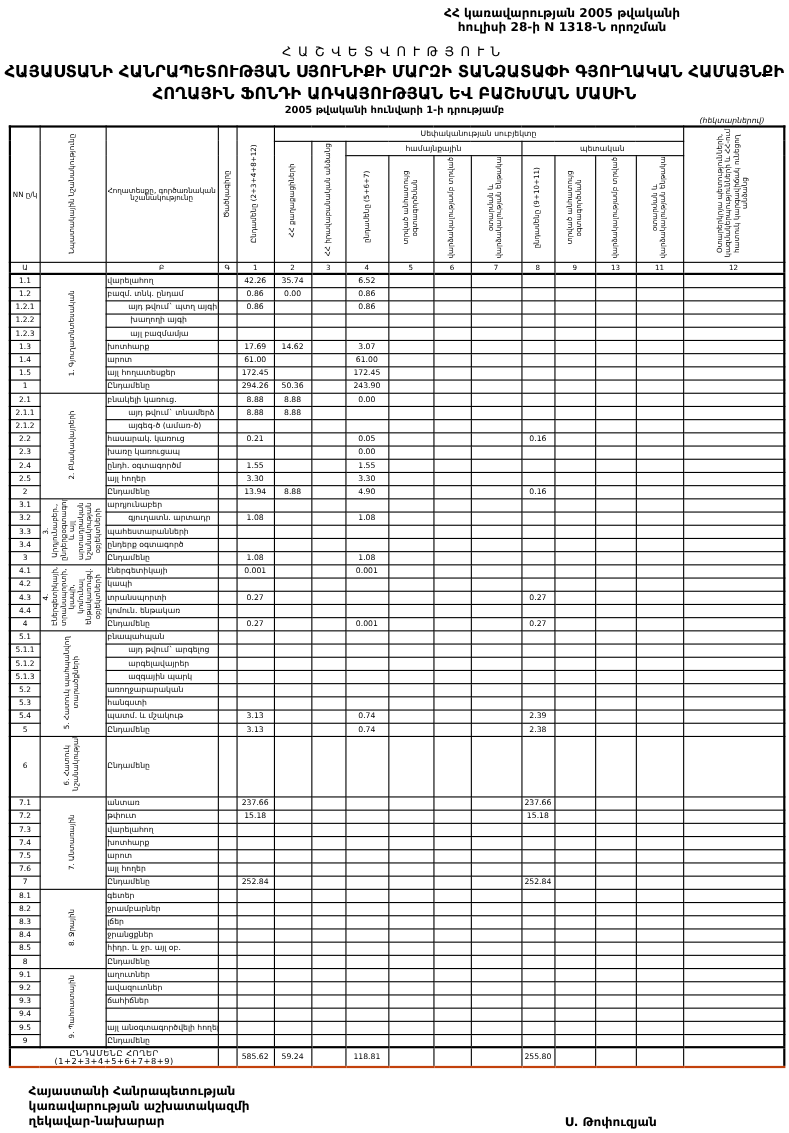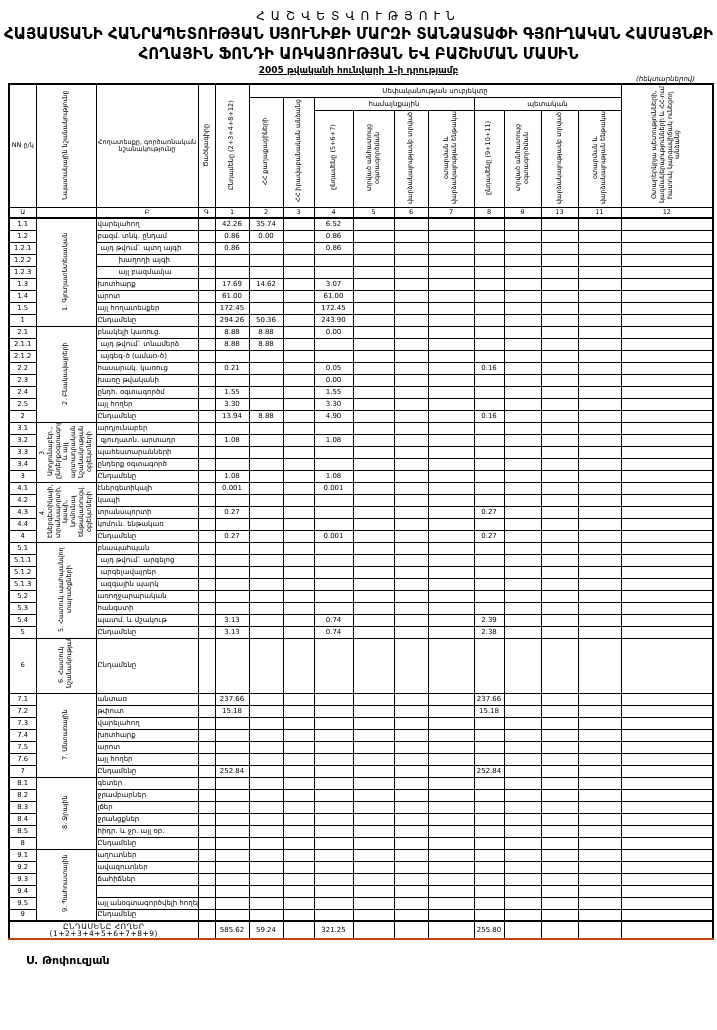--- a/index.html
+++ b/index.html
@@ -4,21 +4,21 @@
 <style>
   html,body{margin:0;padding:0;}
   body{
     width:717px;height:1030px;overflow:hidden;background:#fff;color:#000;
     font-family:"DejaVu Sans",sans-serif;-webkit-font-smoothing:none;
   }
   .appendix{margin:5px 6px 0 auto;width:400px;text-align:center;font-weight:bold;
     font-size:11px;line-height:1.2;}
   .doc-title{text-align:center;font-weight:normal;font-size:12px;letter-spacing:6px;margin-top:9px;}
   .doc-sub1,.doc-sub2{text-align:center;font-weight:bold;font-size:15px;margin-top:2px;}
-  .doc-sub3{text-align:center;font-weight:bold;font-size:9px;margin-top:2px;text-decoration:underline;}
+  .doc-sub3{text-align:center;font-weight:bold;font-size:9px;margin-top:2px;}
   .units-note{text-align:right;font-style:italic;font-size:7px;margin:0 22px -2px 0;}
 
   table.land{border-collapse:collapse;table-layout:fixed;width:704px;margin:2px 0 0 8px;
     border:2px solid #000;}
   table.land th,table.land td{border:1px solid #000;padding:0 1px;overflow:hidden;
     font-weight:normal;vertical-align:middle;}
   tr.hr1{height:13px;} tr.hr2{height:13px;padding-left:12px;} tr.hr3{height:97px;} tr.idx{height:11px;}
   .hcell{font-size:6.5px;text-align:center;line-height:1.1;}
   .band{font-size:7px;text-align:center;margin-top:36px;}
   .vtext{writing-mode:vertical-rl;transform:rotate(180deg);display:inline-block;
@@ -26,37 +26,39 @@
   .vh3 .vtext{height:93px;}
   .vh23 .vtext{height:106px;}
   .vh13 .vtext{height:118px;}
   tr.idx th{font-size:6.5px;text-align:center;border-bottom:2px solid #000;}
 
   tbody tr{height:12px;}
   tbody tr.tall{height:55px;}
   tbody td{font-size:7px;line-height:1;}
   td.num{text-align:center;font-size:6.8px;}
   td.label{text-align:left;padding-left:2px;white-space:nowrap;}
-  td.label.ind1{padding-left:4px;}
+  td.label.ind1{padding-left:20px;}
   td.label.ind2{padding-left:22px;}
   td.val{text-align:center;}
   td.section{text-align:center;}
   tr.total-row td.label{font-size:7px;}
   tr.grand td{border-top:2px solid #000;border-bottom:2px solid #c2410c;height:16px;}
   td.grand-label{font-size:7.5px;text-align:center;letter-spacing:.5px;}
 
   .footer{display:flex;justify-content:space-between;align-items:flex-end;
     margin:14px 120px 0 26px;}
   .footer-left{font-weight:bold;font-size:11px;line-height:1.25;}
   .signature{font-weight:bold;font-size:11px;}
 </style>
 </head>
 <body>
 
 <div class="appendix">
+  <div>ՀՀ կառավարության 2005 թվականի</div>
+  <div>հուլիսի 28-ի N 1318-Ն որոշման</div>
 </div>
 
 <div class="doc-title">ՀԱՇՎԵՏՎՈՒԹՅՈՒՆ</div>
 <div class="doc-sub1">ՀԱՅԱՍՏԱՆԻ ՀԱՆՐԱՊԵՏՈՒԹՅԱՆ ՍՅՈՒՆԻՔԻ ՄԱՐԶԻ ՏԱՆՁԱՏԱՓԻ ԳՅՈՒՂԱԿԱՆ ՀԱՄԱՅՆՔԻ</div>
 <div class="doc-sub2">ՀՈՂԱՅԻՆ ՖՈՆԴԻ ԱՌԿԱՅՈՒԹՅԱՆ ԵՎ ԲԱՇԽՄԱՆ ՄԱՍԻՆ</div>
 <div class="doc-sub3">2005 թվականի հունվարի 1-ի դրությամբ</div>
 <div class="units-note">(հեկտարներով)</div>
 
 <table class="land">
   <colgroup>
@@ -341,21 +343,21 @@
         <td class="val"></td>
         <td class="val"></td>
         <td class="val">0.16</td>
         <td class="val"></td>
         <td class="val"></td>
         <td class="val"></td>
         <td class="val"></td>
       </tr>
       <tr>
         <td class="num">2.3</td>
-        <td class="label">խառը թվականի</td>
+        <td class="label">խառը կառուցապ</td>
         <td class="val"></td>
         <td class="val"></td>
         <td class="val"></td>
         <td class="val"></td>
         <td class="val">0.00</td>
         <td class="val"></td>
         <td class="val"></td>
         <td class="val"></td>
         <td class="val"></td>
         <td class="val"></td>
@@ -1066,28 +1068,33 @@
         <td class="val"></td>
         <td class="val"></td>
         <td class="val"></td>
       </tr>
       <tr class="grand">
         <td class="grand-label" colspan="3">ԸՆԴԱՄԵՆԸ ՀՈՂԵՐ (1+2+3+4+5+6+7+8+9)</td>
         <td class="val"></td>
         <td class="val">585.62</td>
         <td class="val">59.24</td>
         <td class="val"></td>
-        <td class="val">321.25</td>
+        <td class="val">118.81</td>
         <td class="val"></td>
         <td class="val"></td>
         <td class="val"></td>
         <td class="val">255.80</td>
         <td class="val"></td>
         <td class="val"></td>
         <td class="val"></td>
         <td class="val"></td>
       </tr>
     </tbody>
 </table>
 
 <div class="footer">
+  <div class="footer-left">
+    <div>Հայաստանի Հանրապետության</div>
+    <div>կառավարության աշխատակազմի</div>
+    <div>ղեկավար-նախարար</div>
+  </div>
   <div class="signature">Ս. Թոփուզյան</div>
 </div>
 
 </body></html>

